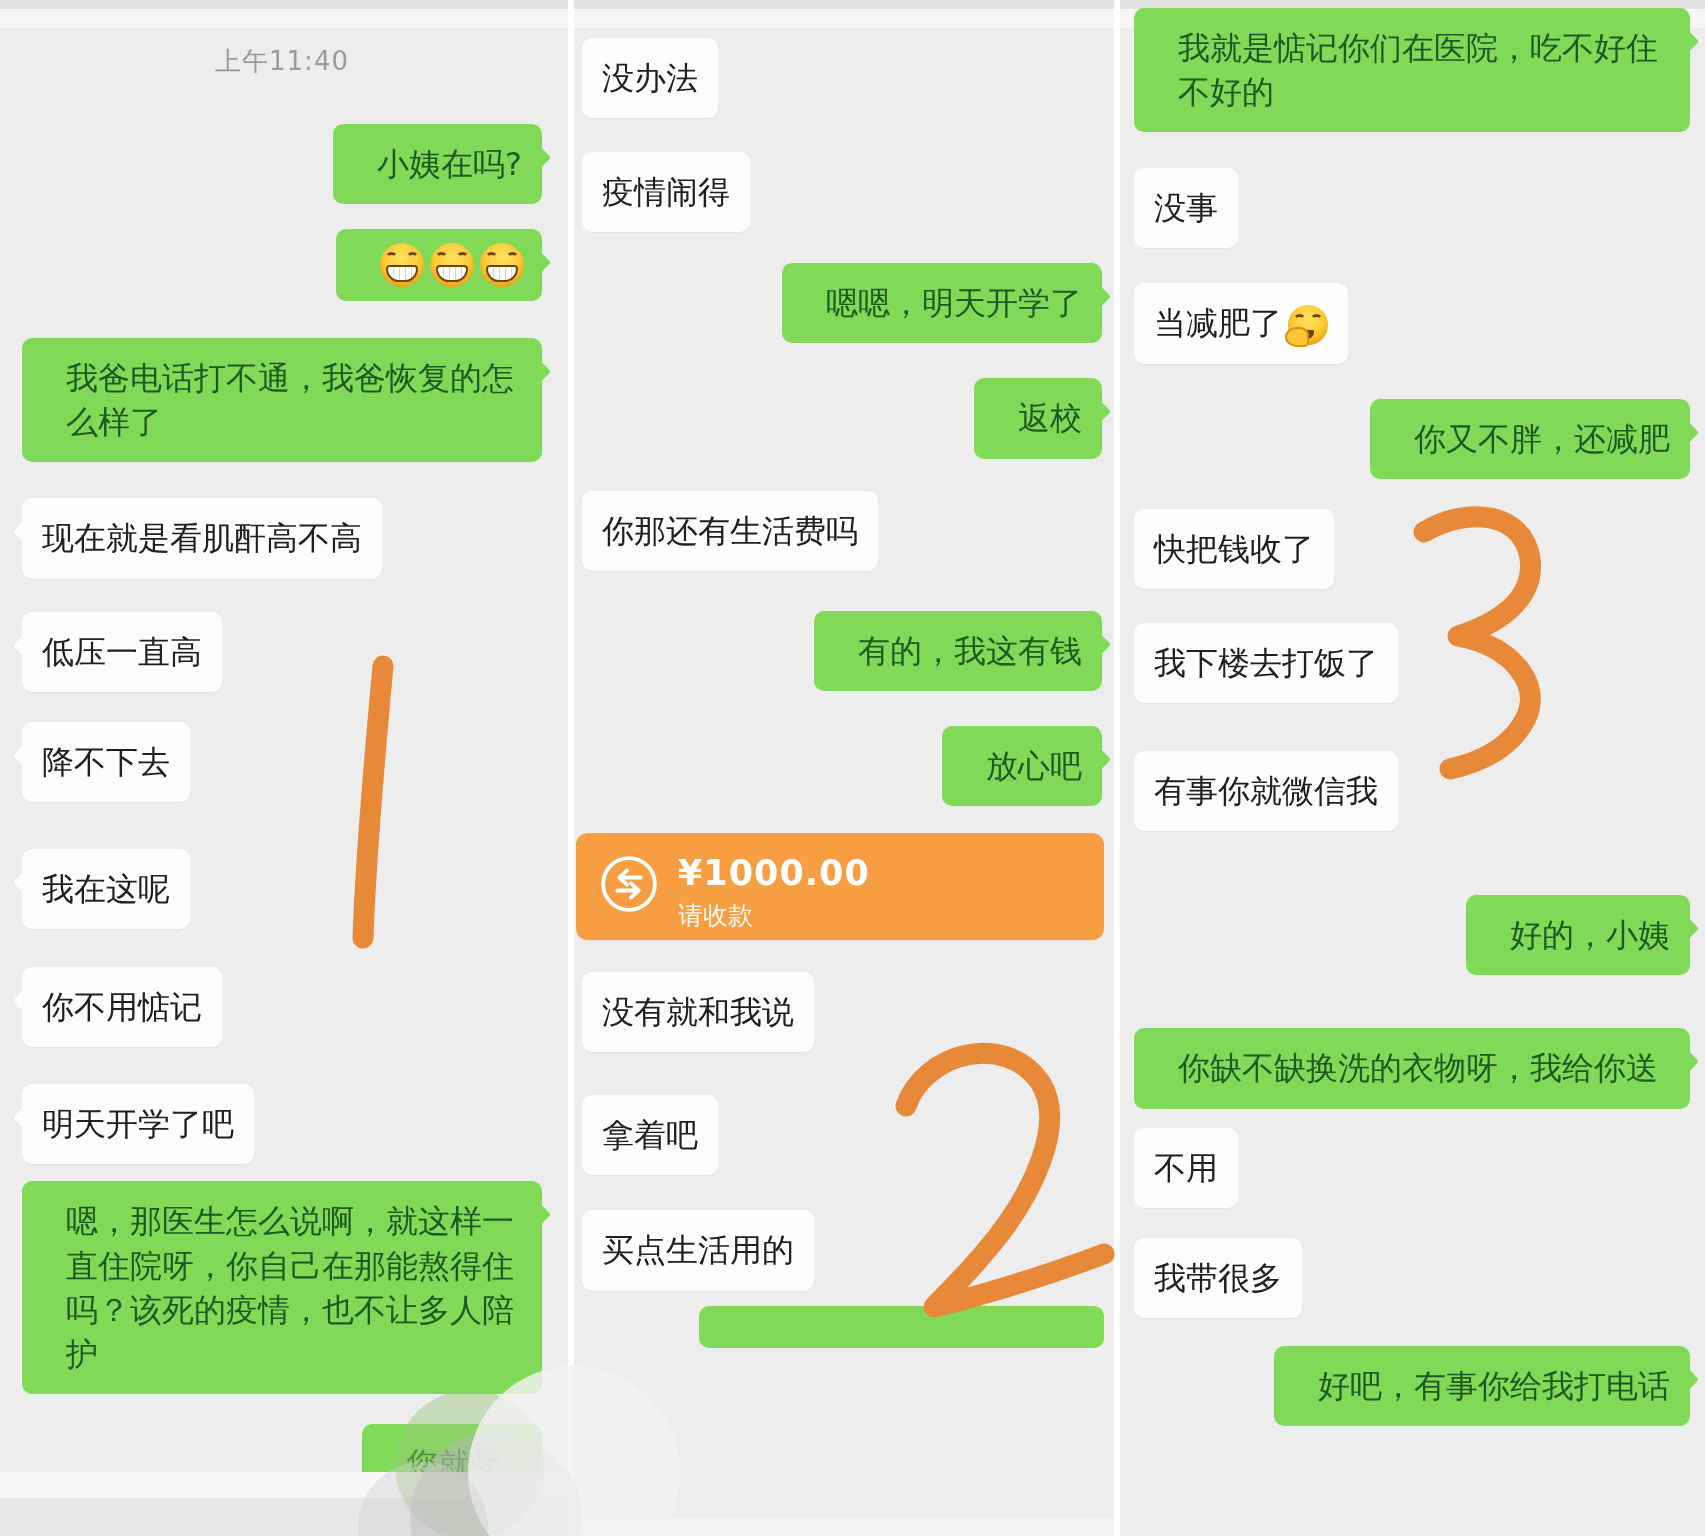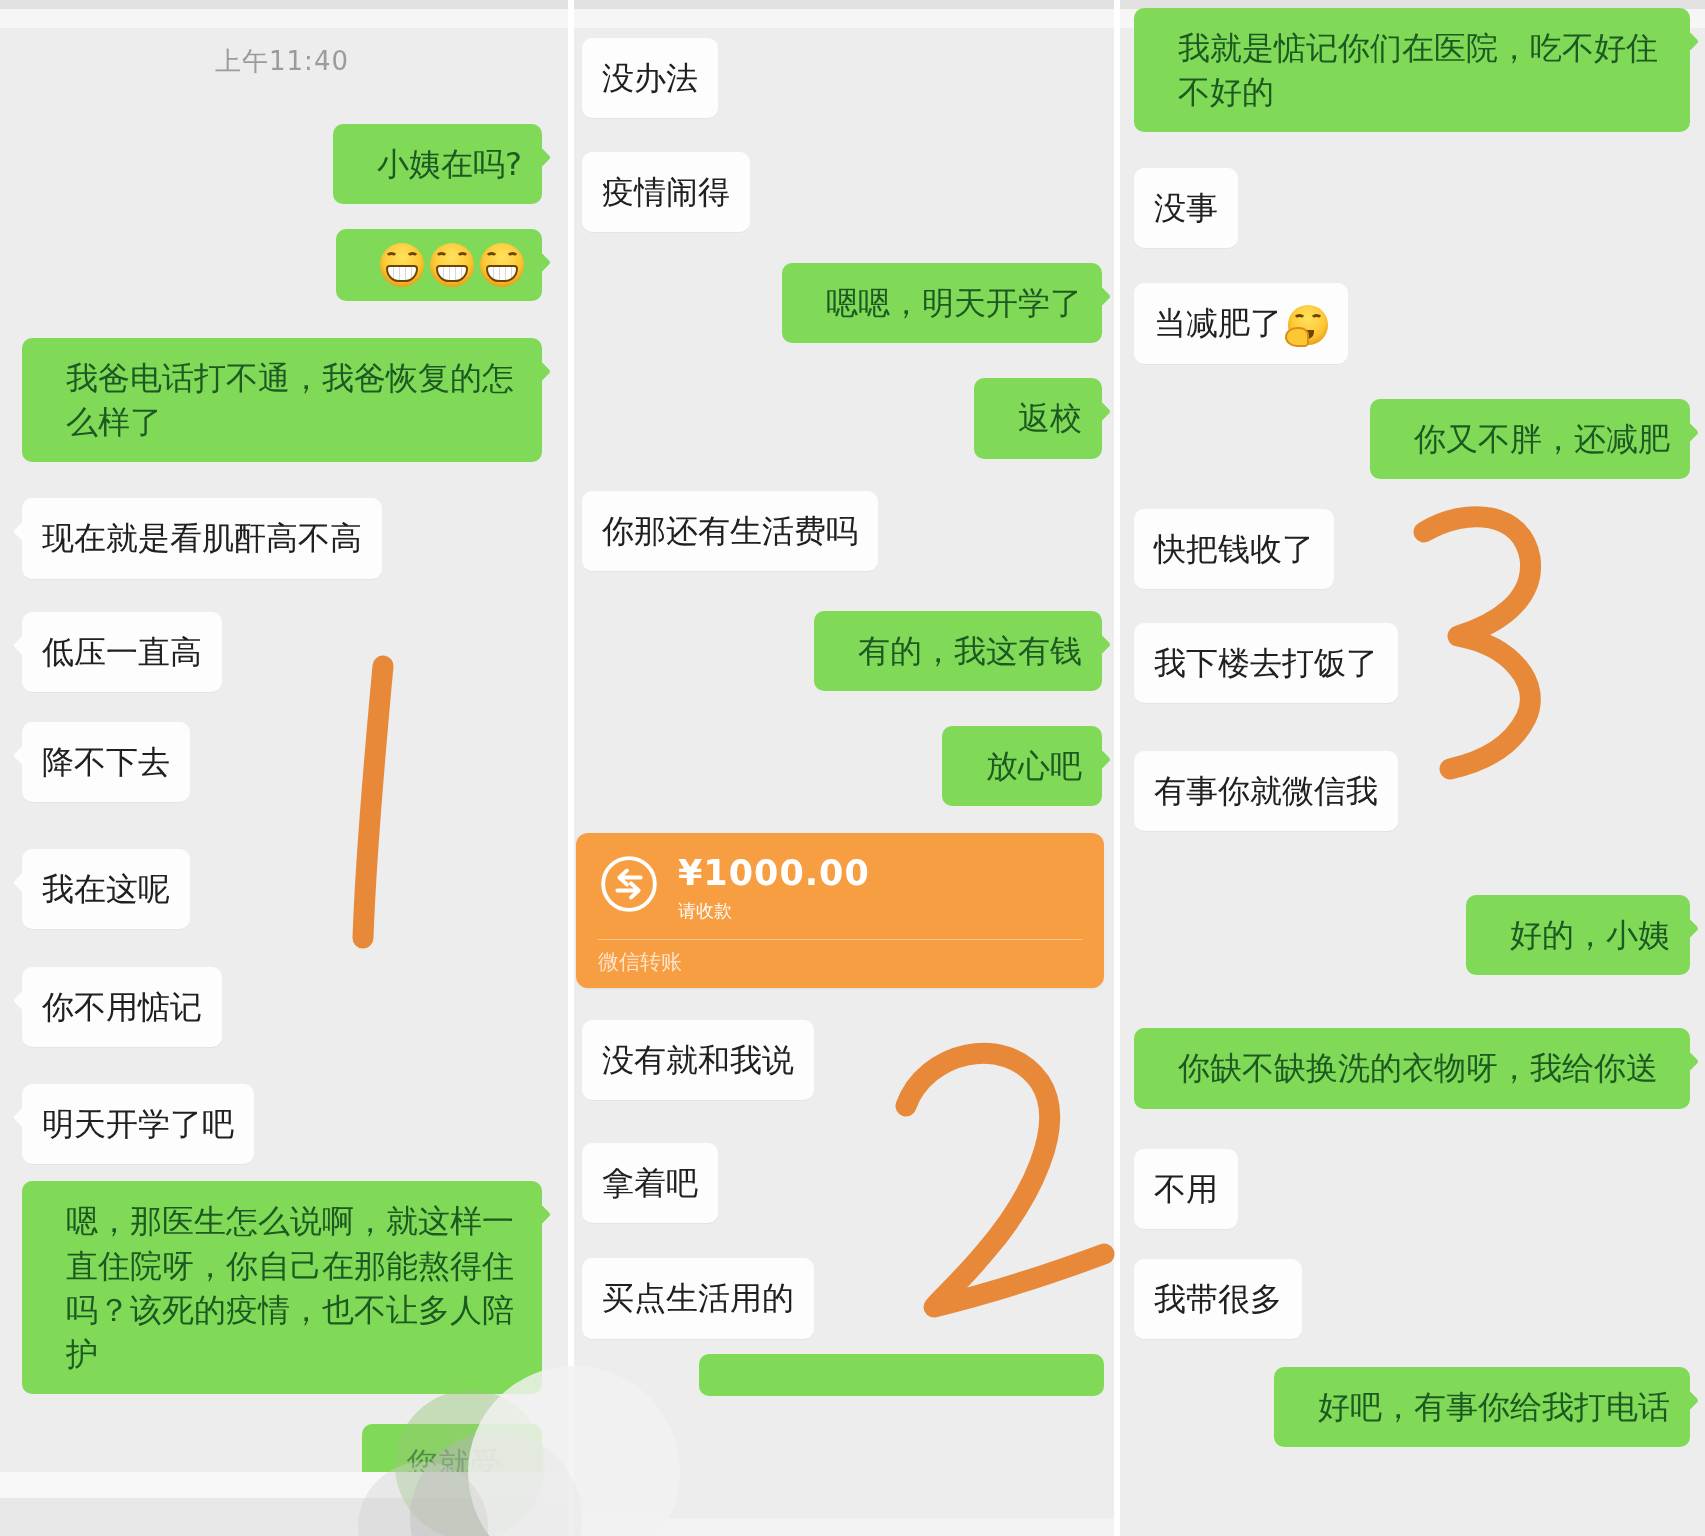--- a/index.html
+++ b/index.html
@@ -35,21 +35,21 @@
   .emoji .eye.l{left:5px;}
   .emoji .eye.r{right:5px;}
   .emoji .mouth{position:absolute;left:6px;bottom:5px;width:32px;height:17px;background:repeating-linear-gradient(90deg,#fff 0 5px,#d8d8d8 5px 6px);border:2.5px solid #6e4500;border-radius:4px 4px 14px 14px;}
   .emoji.facepalm{width:40px;height:40px;vertical-align:middle;margin-left:6px;}
   .emoji.facepalm .mouth{left:12px;bottom:6px;width:14px;height:9px;background:#6e4500;border:none;border-radius:0 0 10px 10px;}
   .emoji.facepalm .hand{position:absolute;left:-3px;bottom:-2px;width:24px;height:20px;background:#fdc733;border:2px solid #d88f14;border-radius:50% 40% 20% 50%;}
   .transfer{position:relative;margin-left:-6px;margin-right:-2px;background:var(--orange);border-radius:12px;color:#fff;padding:20px 22px 8px 22px;z-index:2;box-shadow:0 1px 2px rgba(0,0,0,.06);}
   .transfer .row{display:flex;align-items:flex-start;gap:18px;}
   .transfer .t-icon{flex:0 0 auto;width:62px;height:62px;}
   .transfer .amount{font-size:35px;font-weight:bold;letter-spacing:1px;}
-  .transfer .t-label{font-size:18px;margin-top:6px;opacity:.95;}
+  .transfer .t-label{font-size:25px;margin-top:6px;opacity:.95;}
   .transfer .t-footer{margin-top:16px;border-top:1.5px solid rgba(255,255,255,.4);padding:8px 0 4px 0;font-size:21px;color:rgba(255,255,255,.72);}
   .partial-bubble{align-self:flex-end;width:405px;height:42px;background:var(--green);border-radius:10px;margin-right:-2px;z-index:1;}
   .band-bottom-1{position:absolute;left:0;right:0;bottom:0;height:64px;background:linear-gradient(#f8f8f8 0 26px,#e8e8e8 26px 100%);z-index:3;}
   .band-bottom-2{position:absolute;left:0;right:0;bottom:0;height:18px;background:#f3f3f3;z-index:3;}
   .watermark{position:absolute;border-radius:50%;z-index:5;pointer-events:none;}
   .wm1{left:395px;top:1390px;width:150px;height:150px;background:rgba(150,200,120,.45);}
   .wm2{left:410px;top:1432px;width:172px;height:172px;background:rgba(182,182,182,.5);}
   .wm3{left:468px;top:1366px;width:212px;height:212px;background:rgba(242,242,242,.82);}
   .wm4{left:358px;top:1462px;width:130px;height:130px;background:rgba(208,208,208,.4);}
   .digits-overlay{position:absolute;left:0;top:0;width:1705px;height:1536px;z-index:6;pointer-events:none;}
@@ -106,42 +106,41 @@
         <svg class="t-icon" viewBox="0 0 48 48">
           <circle cx="24" cy="24" r="20" fill="none" stroke="#ffffff" stroke-width="3"></circle>
           <path d="M33 19 H17 M22.5 13.5 L16.5 19 L22.5 24.5" fill="none" stroke="#ffffff" stroke-width="3" stroke-linecap="round" stroke-linejoin="round"></path>
           <path d="M15 29 H31 M25.5 23.5 L31.5 29 L25.5 34.5" fill="none" stroke="#ffffff" stroke-width="3" stroke-linecap="round" stroke-linejoin="round"></path>
         </svg>
         <div>
           <div class="amount">¥1000.00</div>
           <div class="t-label">请收款</div>
         </div>
       </div>
-      <div class="t-footer">微信转账</div>
     </div>
     <div class="msg left" style="margin-top:32px"><span>没有就和我说</span></div>
     <div class="msg left" style="margin-top:43px"><span>拿着吧</span></div>
     <div class="msg left" style="margin-top:35px"><span>买点生活用的</span></div>
     <div class="partial-bubble" style="margin-top:15px"></div>
     <div class="band-bottom-2"></div>
   </section>
 
   <div class="divider"></div>
 
   <section class="panel panel-3">
     <div class="msg right wide tail-r"><span>我就是惦记你们在医院，吃不好住不好的</span></div>
     <div class="msg left" style="margin-top:36px"><span>没事</span></div>
     <div class="msg left" style="margin-top:35px"><span>当减肥了</span><span class="emoji facepalm"><i class="eye l"></i><i class="eye r"></i><i class="mouth"></i><i class="hand"></i></span></div>
     <div class="msg right tail-r" style="margin-top:35px"><span>你又不胖，还减肥</span></div>
     <div class="msg left" style="margin-top:30px"><span>快把钱收了</span></div>
     <div class="msg left" style="margin-top:34px"><span>我下楼去打饭了</span></div>
     <div class="msg left" style="margin-top:48px"><span>有事你就微信我</span></div>
     <div class="msg right tail-r" style="margin-top:64px"><span>好的，小姨</span></div>
     <div class="msg right wide tail-r" style="margin-top:53px"><span>你缺不缺换洗的衣物呀，我给你送</span></div>
-    <div class="msg left" style="margin-top:40px"><span>不用</span></div>
+    <div class="msg left" style="margin-top:19px"><span>不用</span></div>
     <div class="msg left" style="margin-top:30px"><span>我带很多</span></div>
     <div class="msg right tail-r" style="margin-top:28px"><span>好吧，有事你给我打电话</span></div>
   </section>
 
   <div class="watermark wm1"></div>
   <div class="watermark wm2"></div>
   <div class="watermark wm3"></div>
   <div class="watermark wm4"></div>
 
   <svg class="digits-overlay" viewBox="0 0 1705 1536">

